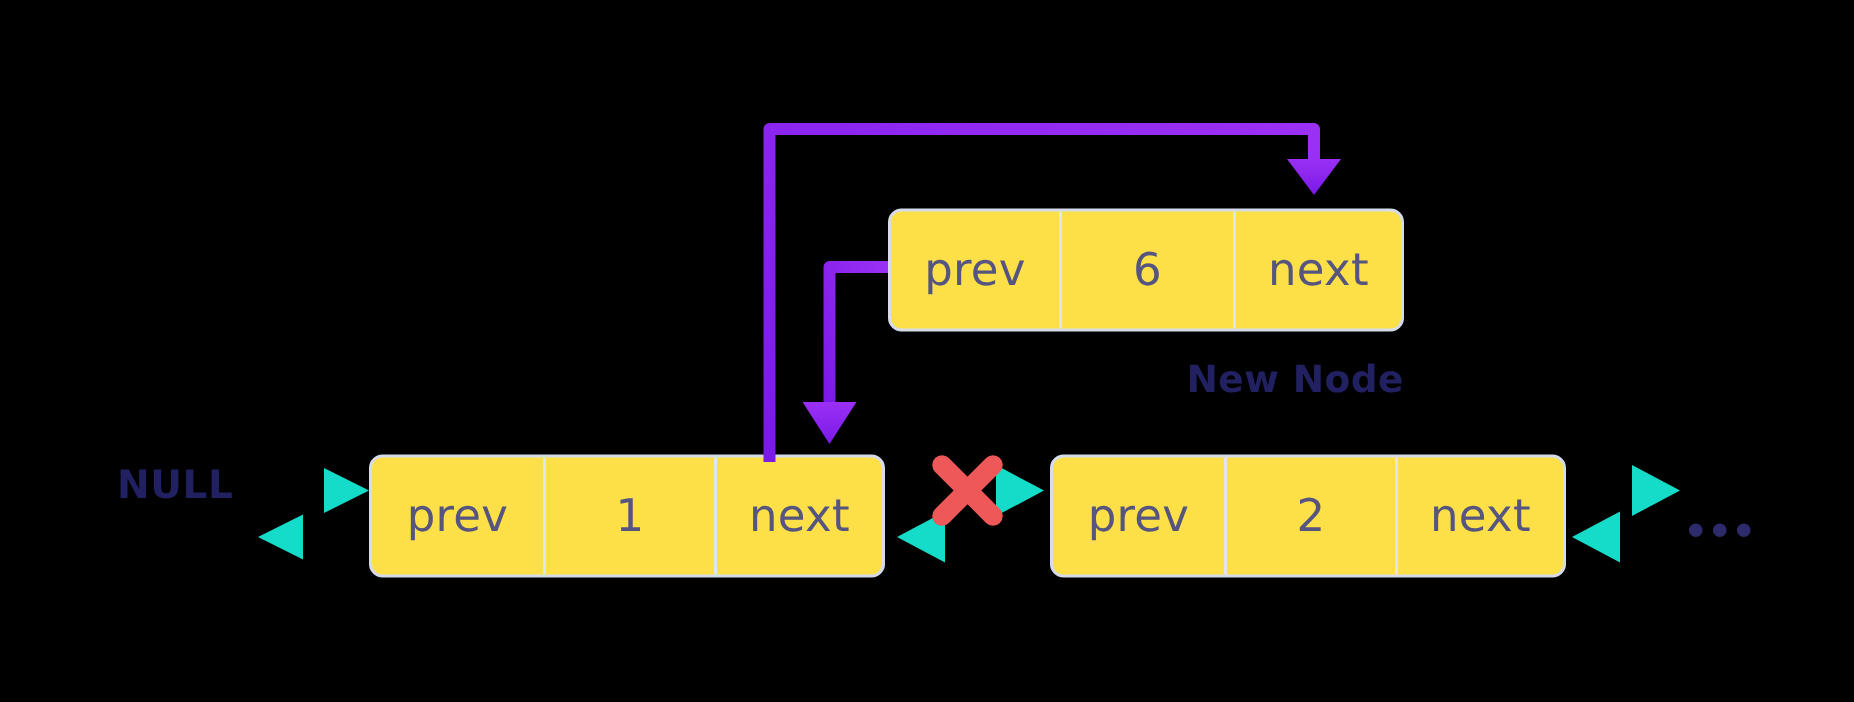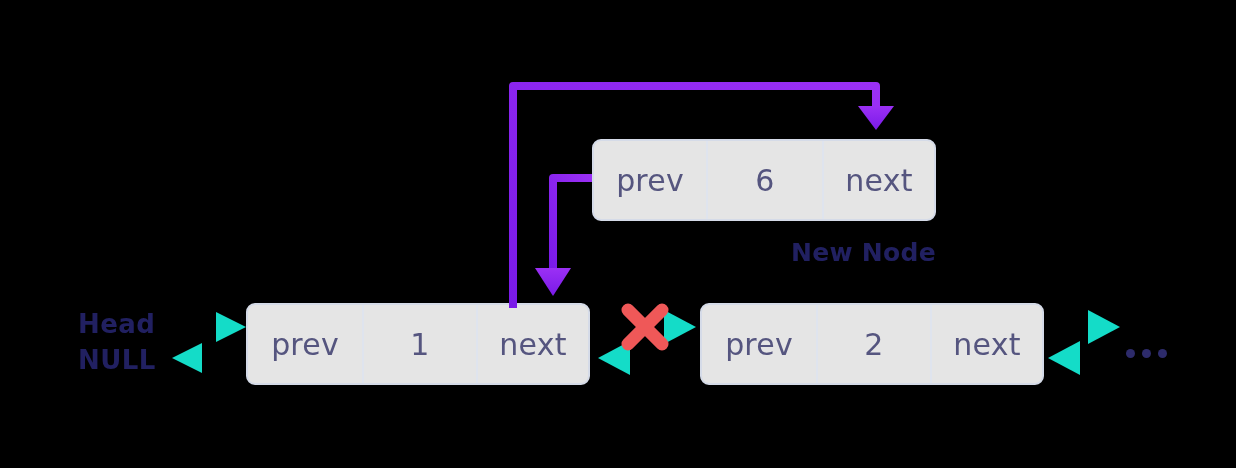--- a/index.html
+++ b/index.html
@@ -7,21 +7,21 @@
   #stage{position:relative;width:1236px;height:468px;background:#000;}
 
   svg.layer{position:absolute;left:0;top:0;width:1236px;height:468px;overflow:visible;}
   #svg-links{z-index:1;}
   #svg-purple{z-index:4;}
   #svg-x{z-index:5;}
 
   .node{
     position:absolute;
     display:flex;
-    background:#e5e5e5;
+    background:#fde047;
     border:2px solid #d5dbe8;
     border-radius:9px;
     box-sizing:border-box;
     z-index:3;
   }
   .cell{
     display:flex;align-items:center;justify-content:center;
     color:#55557f;
     font-size:30px;
     font-weight:400;
@@ -140,21 +140,20 @@
   </svg>
 
   <svg class="layer" id="svg-x" viewBox="0 0 1236 468">
     <g transform="translate(645,327)">
       <line x1="-17" y1="-17" x2="17" y2="17" stroke="#ef5858" stroke-width="13" stroke-linecap="round"></line>
       <line x1="17" y1="-17" x2="-17" y2="17" stroke="#ef5858" stroke-width="13" stroke-linecap="round"></line>
     </g>
   </svg>
 
   <div id="head-block">
-    <div>Head</div>
     <div>NULL</div>
   </div>
 
   <div class="node" id="node-new">
     <div class="cell c-prev">prev</div>
     <div class="cell c-val">6</div>
     <div class="cell c-next">next</div>
   </div>
   <div class="label-newnode">New Node</div>
 

